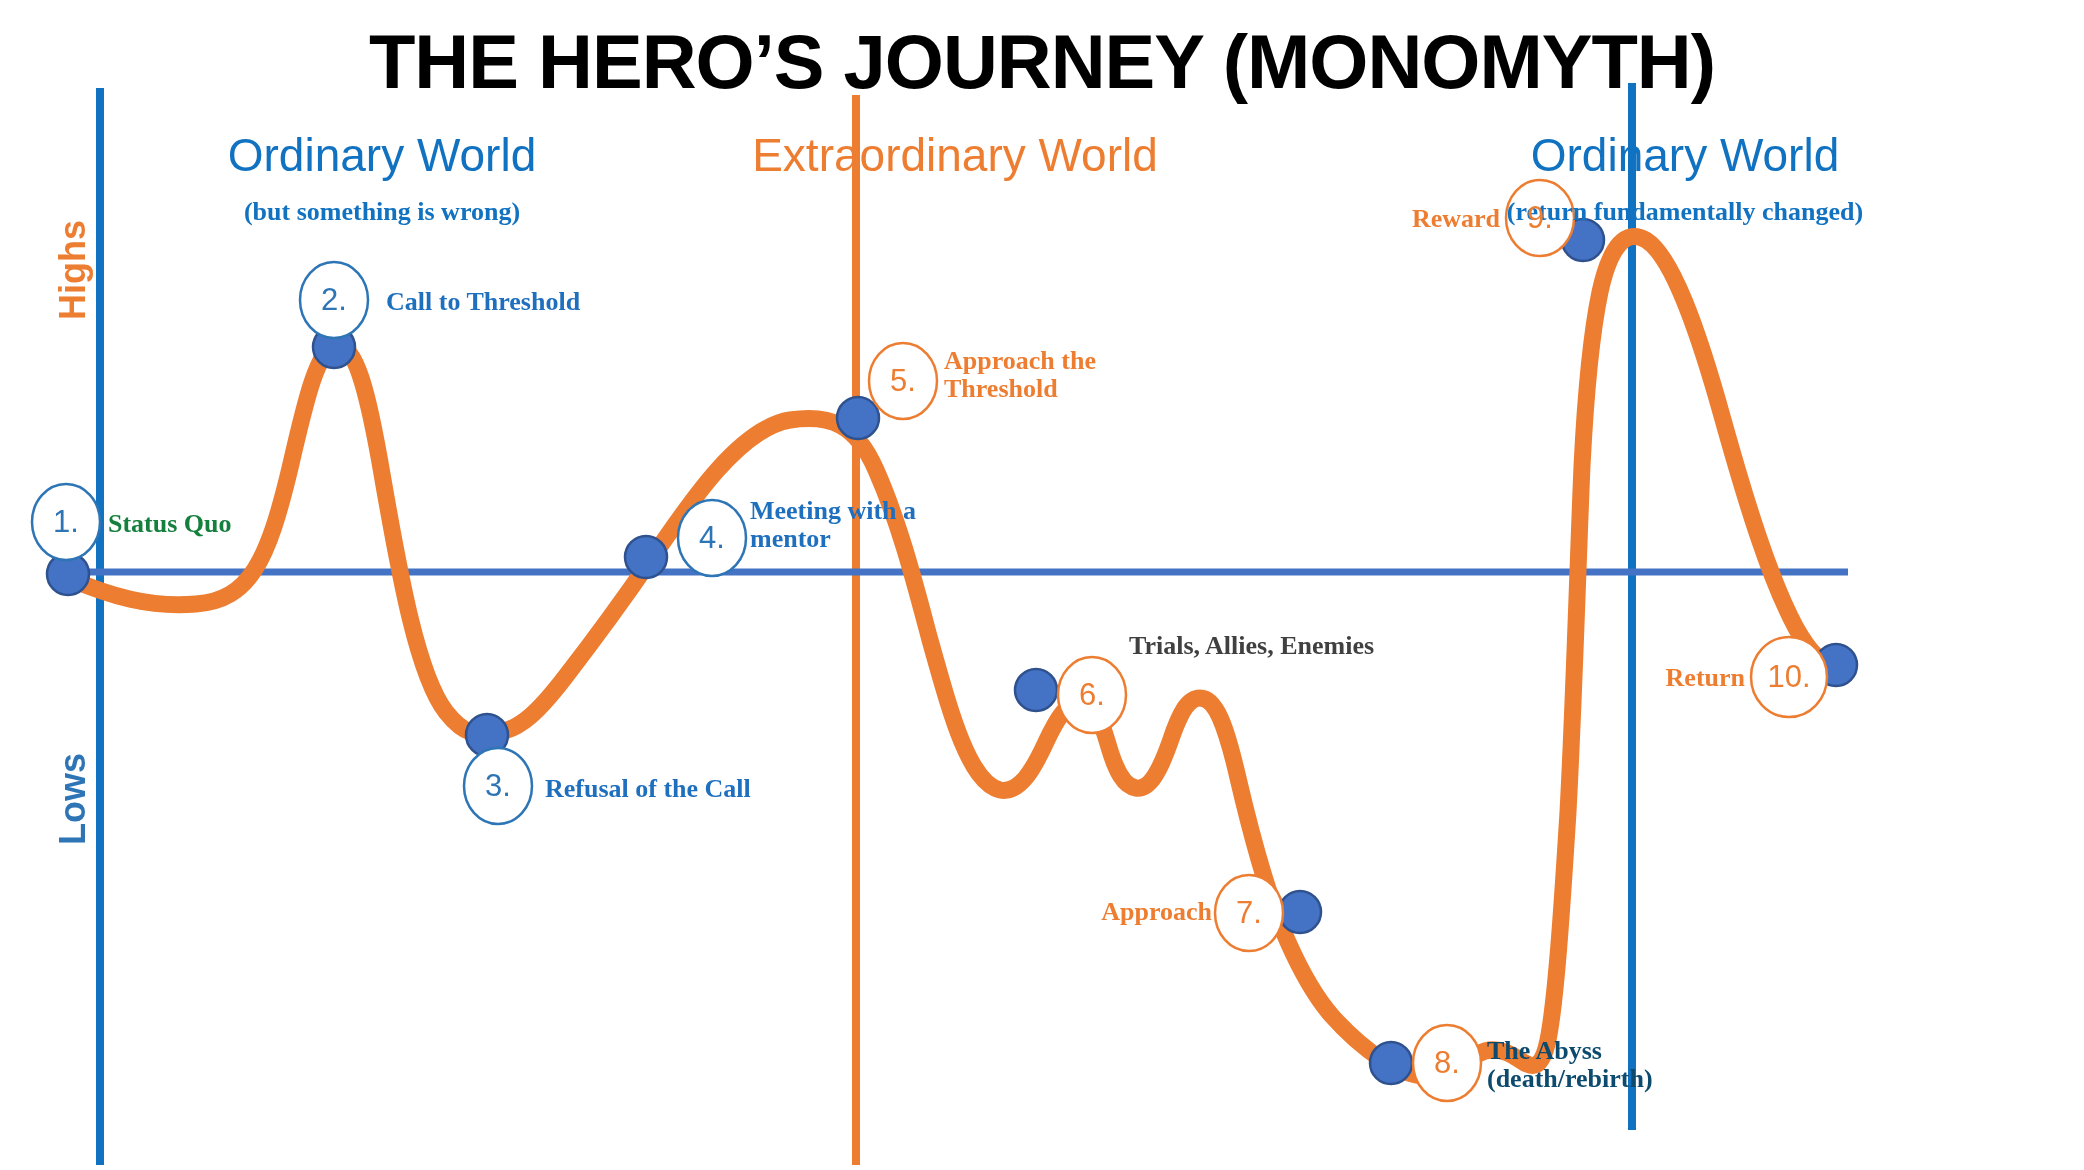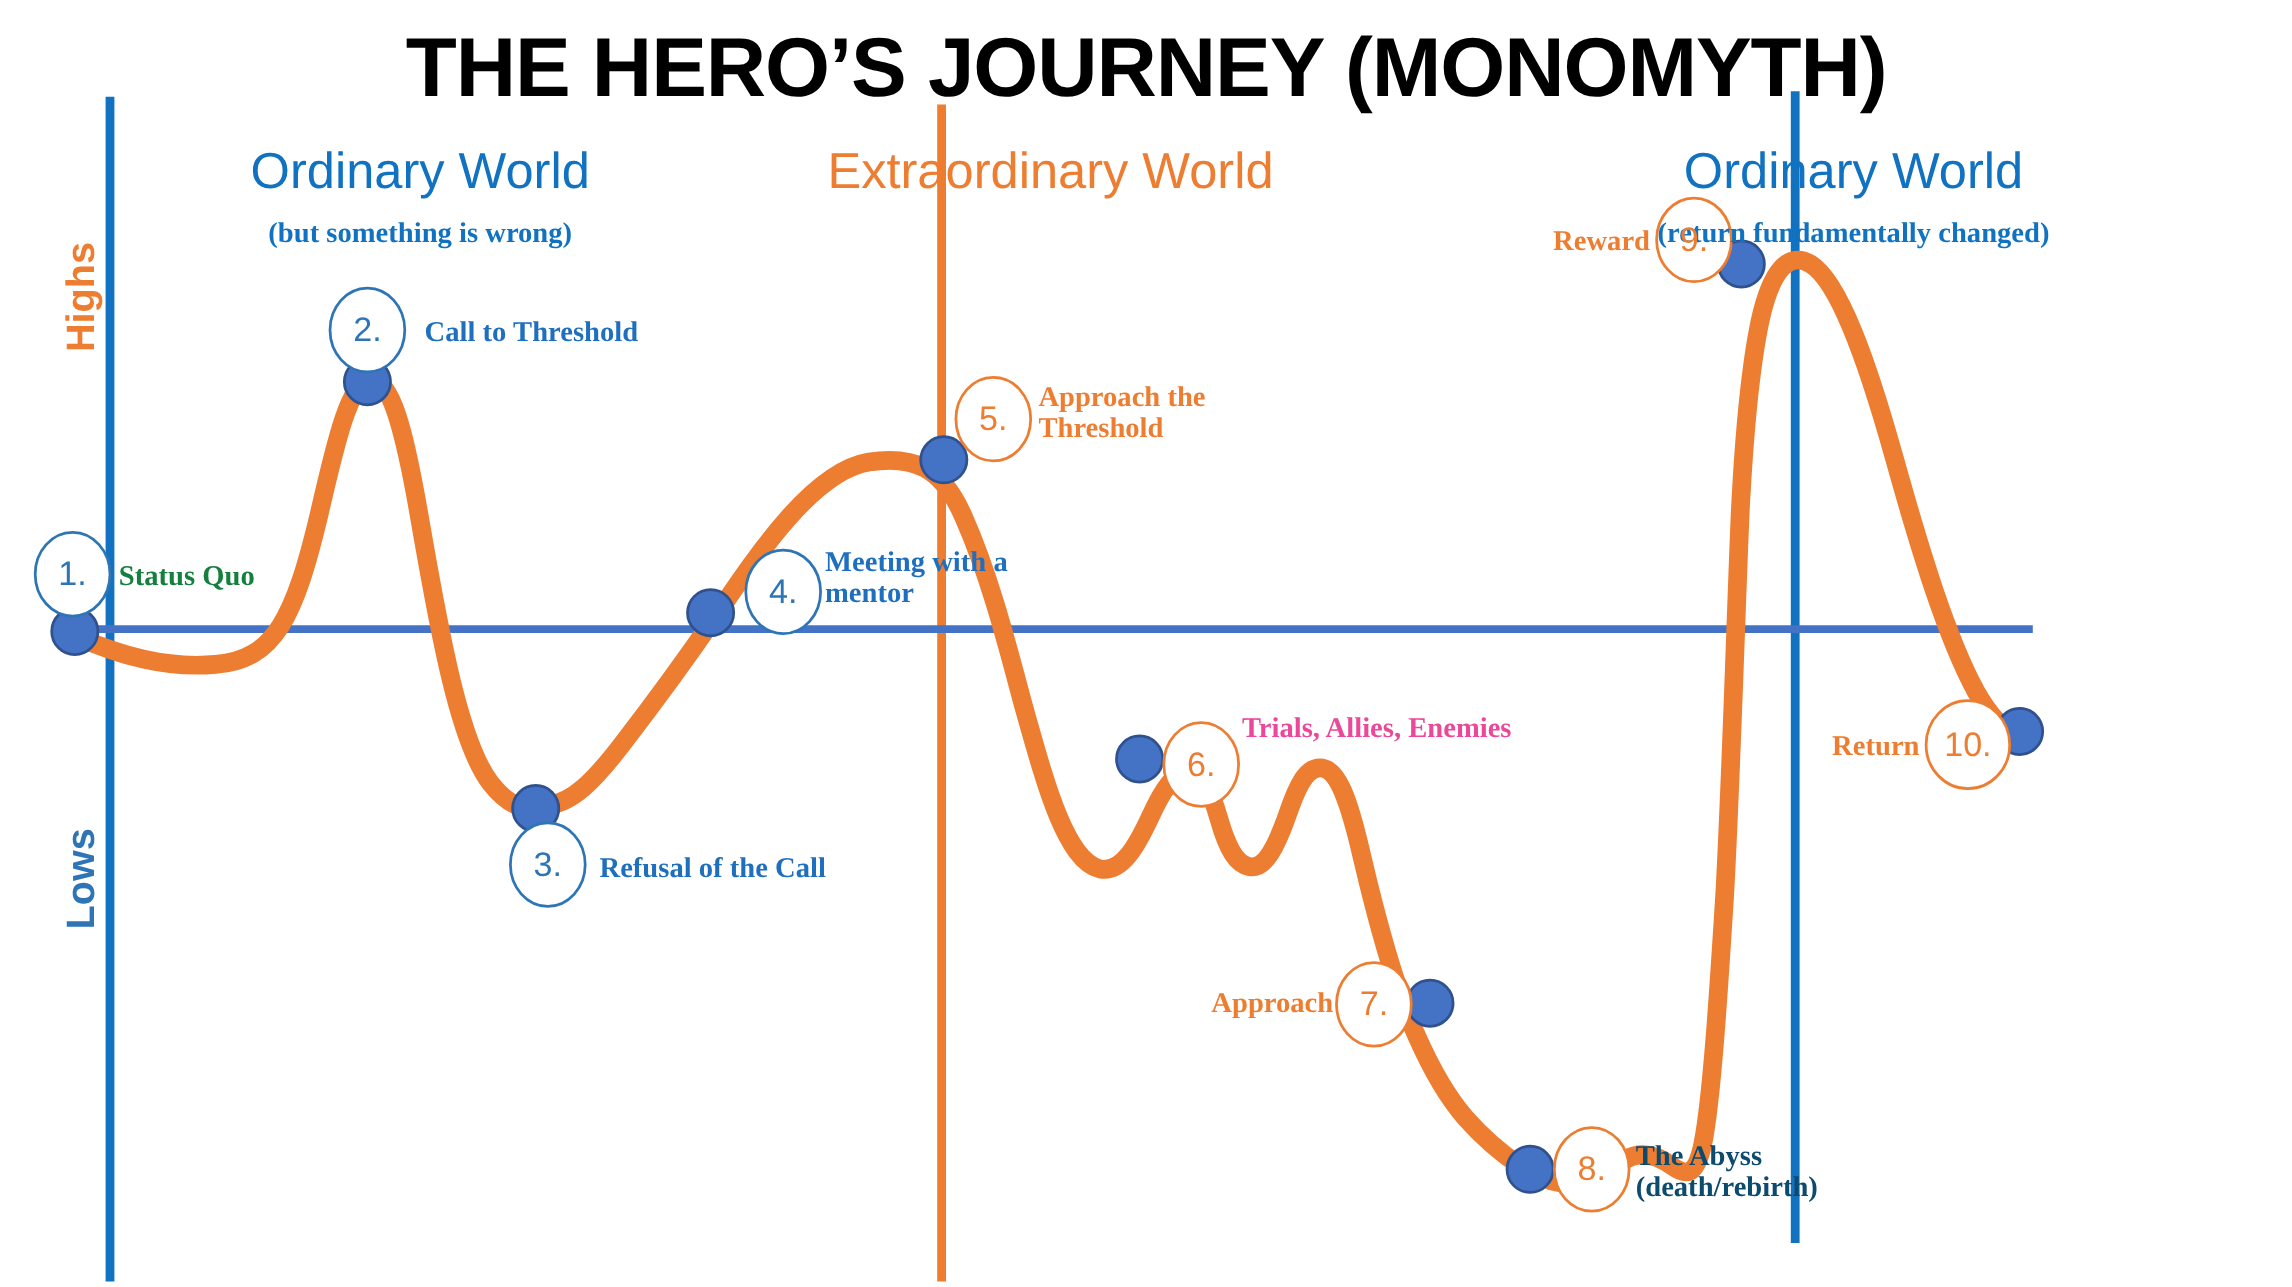--- a/index.html
+++ b/index.html
@@ -143,21 +143,21 @@
         <div>Refusal of the Call</div>
       </div>
       <div class="step-label" style="top: 497px; color: rgb(31, 111, 191); left: 750px; text-align: left;">
         <div>Meeting with a</div>
         <div>mentor</div>
       </div>
       <div class="step-label" style="top: 347px; color: rgb(237, 125, 49); left: 944px; text-align: left;">
         <div>Approach the</div>
         <div>Threshold</div>
       </div>
-      <div class="step-label" style="top: 648px; color: #ec4899; left: 1129px; text-align: left;">
+      <div class="step-label" style="top: 632px; color: #404040; left: 1129px; text-align: left;">
         <div>Trials, Allies, Enemies</div>
       </div>
       <div class="step-label" style="top: 898px; color: rgb(237, 125, 49); left: 0px; width: 1212px; text-align: right;">
         <div>Approach</div>
       </div>
       <div class="step-label" style="top: 1037px; color: #0c4a6e; left: 1487px; text-align: left;">
         <div>The Abyss</div>
         <div>(death/rebirth)</div>
       </div>
       <div class="step-label" style="top: 205px; color: rgb(237, 125, 49); left: 0px; width: 1500px; text-align: right;">

